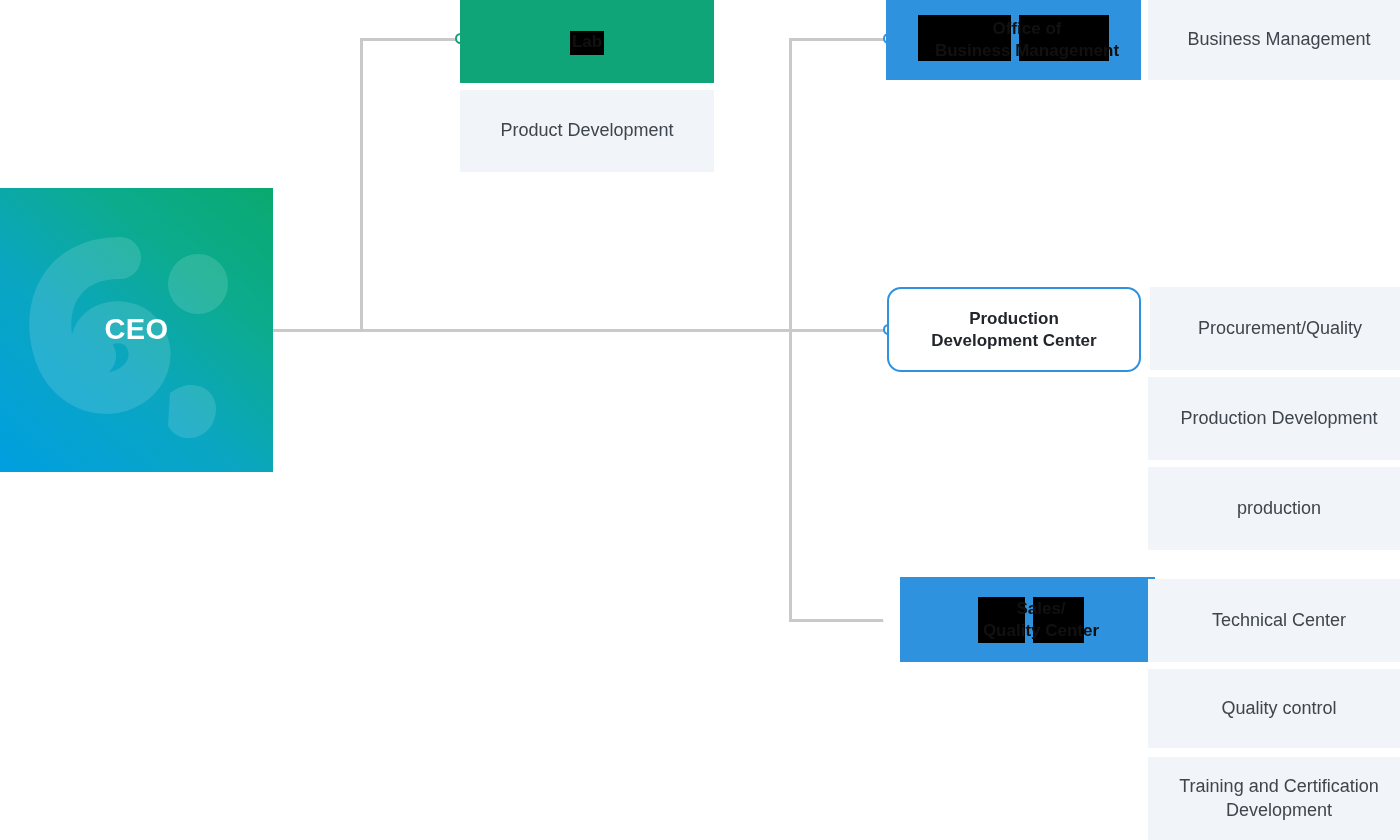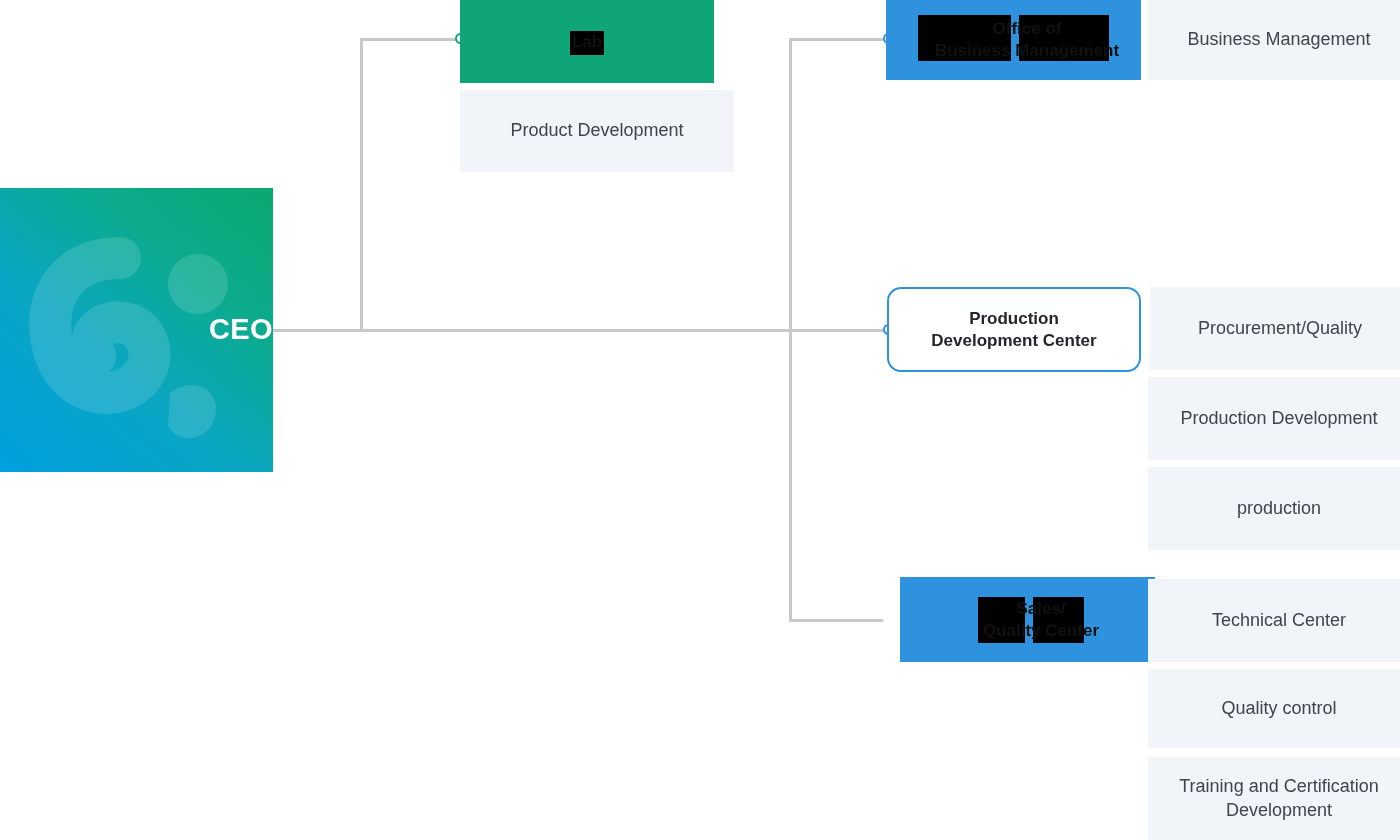--- a/index.html
+++ b/index.html
@@ -126,36 +126,36 @@
 
   <div class="conn conn-v" style="left:789px; top:38px; height:584px;"></div>
   <div class="conn conn-h" style="left:789px; top:38px; width:101px;"></div>
   <div class="conn conn-h" style="left:789px; top:619px; width:101px;"></div>
 
   <div class="dot green" style="left:455px; top:33px;"></div>
   <div class="dot blue" style="left:883px; top:33px;"></div>
   <div class="dot blue" style="left:883px; top:324px;"></div>
   <div class="dot plain" style="left:883px; top:614px;"></div>
 
-  <div class="node node-ceo" style="left:0px; top:188px; width:273px; height:284px;justify-content:flex-end;">
+  <div class="node node-ceo" style="left:0px; top:188px; width:273px; height:284px;">
     <svg class="ceo-mark" width="273" height="284" viewBox="0 0 273 284">
       <path d="M120 70 C60 70 40 120 55 165 C68 205 110 215 135 195
                C160 175 150 140 125 135 C100 130 85 150 95 168" fill="none" stroke="#ffffff" stroke-width="42" stroke-linecap="round"></path>
       <circle cx="198" cy="96" r="30" fill="#ffffff"></circle>
       <path d="M170 205 C196 185 224 205 214 232 C206 254 178 256 168 238" fill="#ffffff"></path>
     </svg>
     <span class="ceo-label">CEO</span>
   </div>
 
   <div class="node node-green" style="left:460px; top:0px; width:254px; height:83px;">
     <div class="redaction" style="left:110px; top:31px; width:34px; height:24px;"></div>
     <span class="label-over">Lab</span>
   </div>
 
-  <div class="node node-leaf" style="left:460px; top:90px; width:274px; height:82px;">
+  <div class="node node-leaf" style="left:460px; top:90px; width:254px; height:82px;">
     <span>Product Development</span>
   </div>
 
   <div class="node node-blue" style="left:886px; top:0px; width:255px; height:80px; flex-direction:column; justify-content:center;">
     <div class="redaction" style="left:32px; top:15px; width:93px; height:46px;"></div>
     <div class="redaction" style="left:133px; top:15px; width:90px; height:46px;"></div>
     <span class="label-over">Office of</span>
     <span class="label-over">Business Management</span>
   </div>
 

